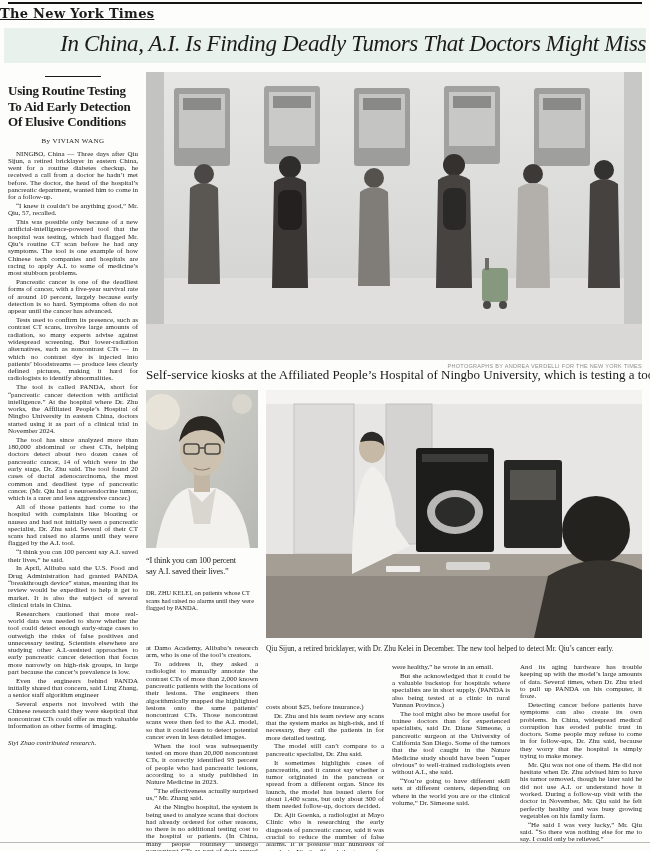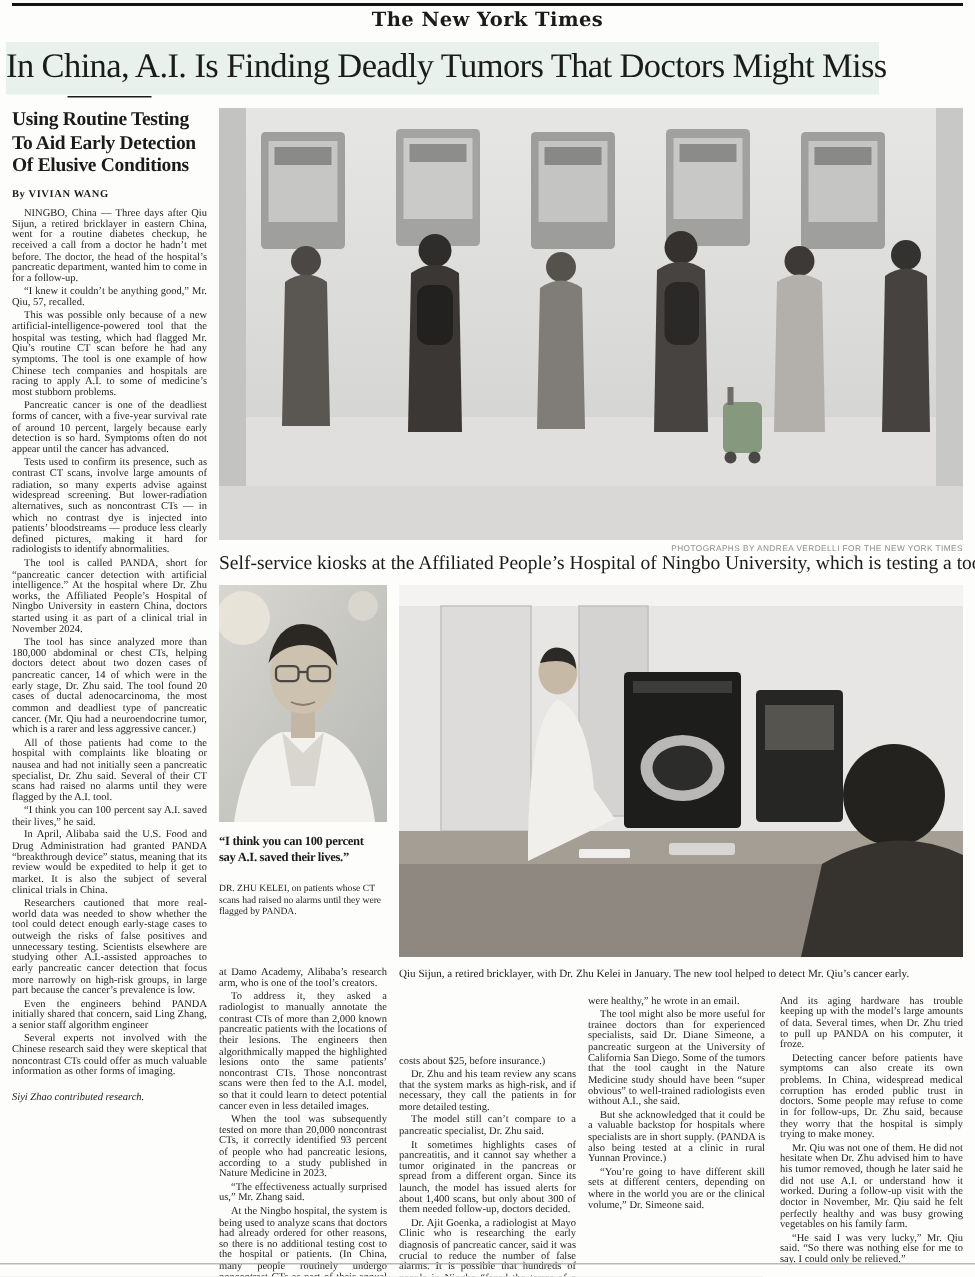--- a/index.html
+++ b/index.html
@@ -1,47 +1,47 @@
 <!DOCTYPE html>
 <html><head>
 <meta charset="utf-8">
 <style>
   html,body{margin:0;padding:0;background:#e9e9e7;}
   .page{position:relative;width:650px;height:851px;background:#fdfdfb;margin:0 auto;
         font-family:"Liberation Serif", serif;color:#1b1b1b;overflow:hidden;}
   .toprule{position:absolute;left:8px;top:2px;width:634px;height:2px;background:#141414;}
-  .masthead{position:absolute;left:0;top:6px;width:650px;text-align:center;
-            font-family:"DejaVu Serif", serif;font-weight:bold;font-size:13px;letter-spacing:.3px;}
-  .headline-band{position:absolute;left:4px;top:28px;width:582px;background:#e9f1ec;
-                 text-align:left;padding:3px 0 6px;}
+  .masthead{position:absolute;left:0;top:6px;width:650px;text-align:left;
+            font-family:"DejaVu Serif", serif;font-weight:bold;font-size:13px;letter-spacing:.3px;text-decoration:underline;}
+  .headline-band{position:absolute;left:4px;top:28px;width:642px;background:#e9f1ec;
+                 text-align:right;padding:3px 0 6px;font-style:italic;}
   .headline{font-size:23px;letter-spacing:-.4px;font-weight:normal;white-space:nowrap;}
 
   
   .col{position:absolute;}
   .para{font-size:7px;line-height:7.3px;text-align:justify;text-indent:8px;margin:0 0 1.5px 0;}
   .cont-col .para:first-child{text-indent:0;}
 
-  .col1{left:8px;top:64px;width:130px;}
+  .col1{left:8px;top:76px;width:130px;}
   .subrule{width:56px;height:1px;background:#1b1b1b;margin:0 auto 6px auto;}
   .subhead{font-size:13px;line-height:15.5px;font-weight:bold;letter-spacing:-.2px;margin-bottom:7px;}
   .subhead span{display:block;}
-  .byline{font-size:7px;font-weight:bold;letter-spacing:.4px;margin:0 0 6px 0;}
+  .byline{font-size:7px;font-weight:normal;text-align:center;letter-spacing:.4px;margin:0 0 6px 0;}
   .contrib{font-style:italic;font-size:7px;margin-top:9px;}
 
   .photo{position:absolute;overflow:hidden;background:#d8d8d6;}
   .photo svg{display:block;}
   .photo1{left:146px;top:72px;width:496px;height:288px;}
   .credit{position:absolute;left:146px;top:363px;width:496px;text-align:right;
           font-family:"Liberation Sans", sans-serif;font-size:5.5px;color:#8d8d8b;letter-spacing:.3px;}
   .caption{font-size:13px;line-height:8.5px;}
   .caption1{position:absolute;left:146px;top:371px;width:496px;white-space:nowrap;}
 
   .portrait{left:146px;top:390px;width:112px;height:158px;}
   .pullquote{position:absolute;left:146px;top:556px;width:112px;}
-  .pq-text{font-size:8.4px;line-height:10.5px;font-weight:bold;letter-spacing:-.2px;margin-bottom:12px;}
+  .pq-text{font-size:8.4px;line-height:10.5px;font-weight:normal;letter-spacing:-.2px;margin-bottom:12px;}
   .pq-text span{display:block;}
   .pq-attr{font-size:6.4px;line-height:7.6px;color:#222;}
   .col2{left:146px;top:645px;width:112px;}
 
   .photo2{left:266px;top:390px;width:376px;height:248px;}
   .caption2{position:absolute;left:266px;top:645px;width:376px;white-space:nowrap;font-size:7.4px;}
   .col3{left:266px;top:704px;width:118px;}
   .col4{left:392px;top:664px;width:118px;}
   .col5{left:520px;top:664px;width:122px;}
 
@@ -239,33 +239,33 @@
 
       <g>
         <circle cx="330" cy="140" r="34" fill="#24221f"></circle>
         <path d="M282 186 Q330 158 376 180 L376 248 L268 248 Z" fill="#36332f"></path>
       </g>
 
       <rect x="180" y="172" width="44" height="8" rx="2" fill="#d8d6d2"></rect>
       <rect x="120" y="176" width="34" height="6" rx="1" fill="#efeeec"></rect>
     </svg>
   </div>
-  <div class="caption caption2">Qiu Sijun, a retired bricklayer, with Dr. Zhu Kelei in January. The new tool helped to detect Mr. Qiu’s cancer early.</div>
+  <div class="caption caption2">Qiu Sijun, a retired bricklayer, with Dr. Zhu Kelei in December. The new tool helped to detect Mr. Qiu’s cancer early.</div>
 
   <div class="col col3 cont-col">
       <p class="para">costs about $25, before insurance.)</p>
       <p class="para">Dr. Zhu and his team review any scans that the system marks as high-risk, and if necessary, they call the patients in for more detailed testing.</p>
       <p class="para">The model still can’t compare to a pancreatic specialist, Dr. Zhu said.</p>
       <p class="para">It sometimes highlights cases of pancreatitis, and it cannot say whether a tumor originated in the pancreas or spread from a different organ. Since its launch, the model has issued alerts for about 1,400 scans, but only about 300 of them needed follow-up, doctors decided.</p>
       <p class="para">Dr. Ajit Goenka, a radiologist at Mayo Clinic who is researching the early diagnosis of pancreatic cancer, said it was crucial to reduce the number of false alarms. It is possible that hundreds of people in Ningbo “faced the terror of a potential pancreatic cancer diagnosis, underwent unnecessary callbacks, and likely endured expensive, invasive follow-up testing — only to find out they</p>
     </div>
   <div class="col col4 cont-col">
       <p class="para">were healthy,” he wrote in an email.</p>
+      <p class="para">But she acknowledged that it could be a valuable backstop for hospitals where specialists are in short supply. (PANDA is also being tested at a clinic in rural Yunnan Province.)</p>
       <p class="para">The tool might also be more useful for trainee doctors than for experienced specialists, said Dr. Diane Simeone, a pancreatic surgeon at the University of California San Diego. Some of the tumors that the tool caught in the Nature Medicine study should have been “super obvious” to well-trained radiologists even without A.I., she said.</p>
-      <p class="para">But she acknowledged that it could be a valuable backstop for hospitals where specialists are in short supply. (PANDA is also being tested at a clinic in rural Yunnan Province.)</p>
       <p class="para">“You’re going to have different skill sets at different centers, depending on where in the world you are or the clinical volume,” Dr. Simeone said.</p>
     </div>
   <div class="col col5 cont-col">
       <p class="para">And its aging hardware has trouble keeping up with the model’s large amounts of data. Several times, when Dr. Zhu tried to pull up PANDA on his computer, it froze.</p>
       <p class="para">Detecting cancer before patients have symptoms can also create its own problems. In China, widespread medical corruption has eroded public trust in doctors. Some people may refuse to come in for follow-ups, Dr. Zhu said, because they worry that the hospital is simply trying to make money.</p>
       <p class="para">Mr. Qiu was not one of them. He did not hesitate when Dr. Zhu advised him to have his tumor removed, though he later said he did not use A.I. or understand how it worked. During a follow-up visit with the doctor in November, Mr. Qiu said he felt perfectly healthy and was busy growing vegetables on his family farm.</p>
       <p class="para">“He said I was very lucky,” Mr. Qiu said. “So there was nothing else for me to say. I could only be relieved.”</p>
     </div>
 
   <div class="bottomrule"></div>

